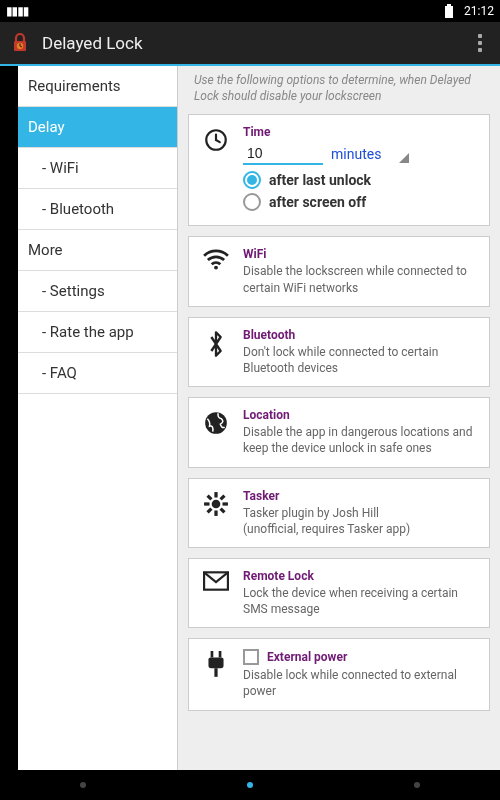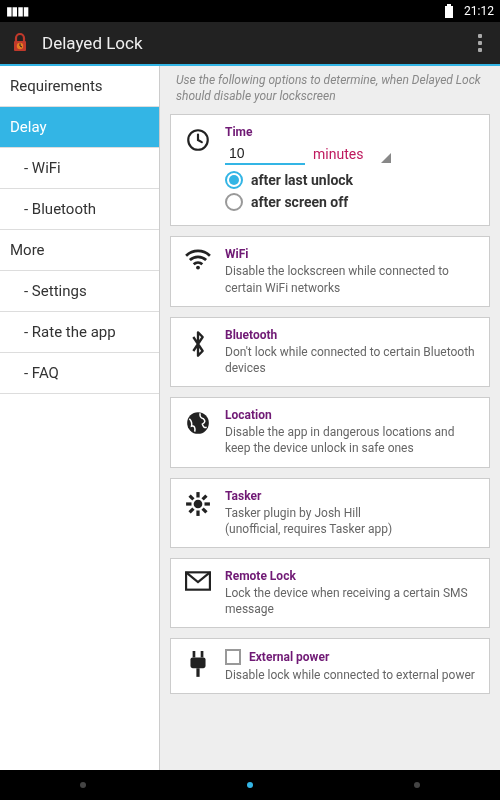--- a/index.html
+++ b/index.html
@@ -9,40 +9,40 @@
 .statusbar { height: 22px; background: #000; color: #fff; display: flex; justify-content: space-between; align-items: center; padding: 0 6px; font-size: 12px; }
 .statusbar .left { letter-spacing: -1px; }
 .statusbar .right { display: flex; align-items: center; gap: 10px; }
 
 .actionbar { height: 44px; background: #222; color: #fff; display: flex; align-items: center; padding: 7px 8px; border-bottom: 2px solid #33b5e5; }
 .actionbar .appicon { width: 24px; height: 24px; margin-right: 10px; display: flex; align-items: center; justify-content: center; }
 .actionbar .title { font-size: 17px; color: #eee; flex: 1; }
 .actionbar .overflow { width: 24px; height: 24px; display: flex; flex-direction: column; align-items: center; justify-content: center; gap: 3px; }
 .actionbar .overflow span { width: 4px; height: 4px; background: #aaa; border-radius: 1px; }
 
-.content { flex: 1; display: flex; background: #eee; overflow: hidden; }
+.content { flex: 1; display: flex; background: #eee; overflow: hidden; margin-left: 18px; }
 
 .sidebar { width: 160px; background: #fff; border-right: 1px solid #ccc; display: flex; flex-direction: column; }
 .sidebar .item { padding: 11px 10px; font-size: 15px; color: #333; border-bottom: 1px solid #ddd; cursor: pointer; }
 .sidebar .item.indent { padding-left: 24px; }
 .sidebar .item.selected { background: #33b5e5; color: #fff; }
 .sidebar .item.header { font-size: 15px; }
 
 .main { flex: 1; overflow-y: auto; padding: 4px 10px 4px 10px; }
 .hint { color: #888; font-size: 12px; font-style: italic; padding: 2px 6px 10px 6px; line-height: 1.35; }
 
 .card { background: #fff; border: 1px solid #ccc; margin-bottom: 10px; padding: 10px 12px 10px 12px; display: flex; gap: 12px; }
 .card .cicon { width: 30px; flex-shrink: 0; display: flex; align-items: flex-start; justify-content: center; padding-top: 2px; }
 .card .cbody { flex: 1; }
 .card .ctitle { font-size: 12px; font-weight: bold; color: #701a75; margin-bottom: 2px; }
 .card .cdesc { font-size: 12px; color: #666; line-height: 1.35; }
 
 .time-row { display: flex; align-items: center; gap: 8px; margin: 4px 0 6px 0; }
 .time-input { width: 80px; border: none; border-bottom: 2px solid #33b5e5; padding: 2px 4px; font-size: 14px; color: #222; outline: none; }
-.time-unit { font-size: 14px; color: #be185d; }
+.time-unit { font-size: 14px; color: #1d4ed8; }
 .spinner-tri { width: 0; height: 0; border-left: 10px solid transparent; border-bottom: 10px solid #888; margin-left: 10px; align-self: flex-end; margin-bottom: 2px; }
 
 .radio-row { display: flex; align-items: center; gap: 8px; margin: 4px 0; cursor: pointer; }
 .radio { width: 18px; height: 18px; border: 2px solid #999; border-radius: 50%; display: flex; align-items: center; justify-content: center; flex-shrink: 0; }
 .radio.checked { border-color: #33b5e5; }
 .radio.checked::after { content: ""; width: 10px; height: 10px; background: #33b5e5; border-radius: 50%; }
 .radio-label { font-size: 14px; color: #333; font-weight: bold; }
 
 .check-row { display: flex; align-items: center; gap: 8px; }
 .checkbox { width: 16px; height: 16px; border: 2px solid #999; flex-shrink: 0; }

